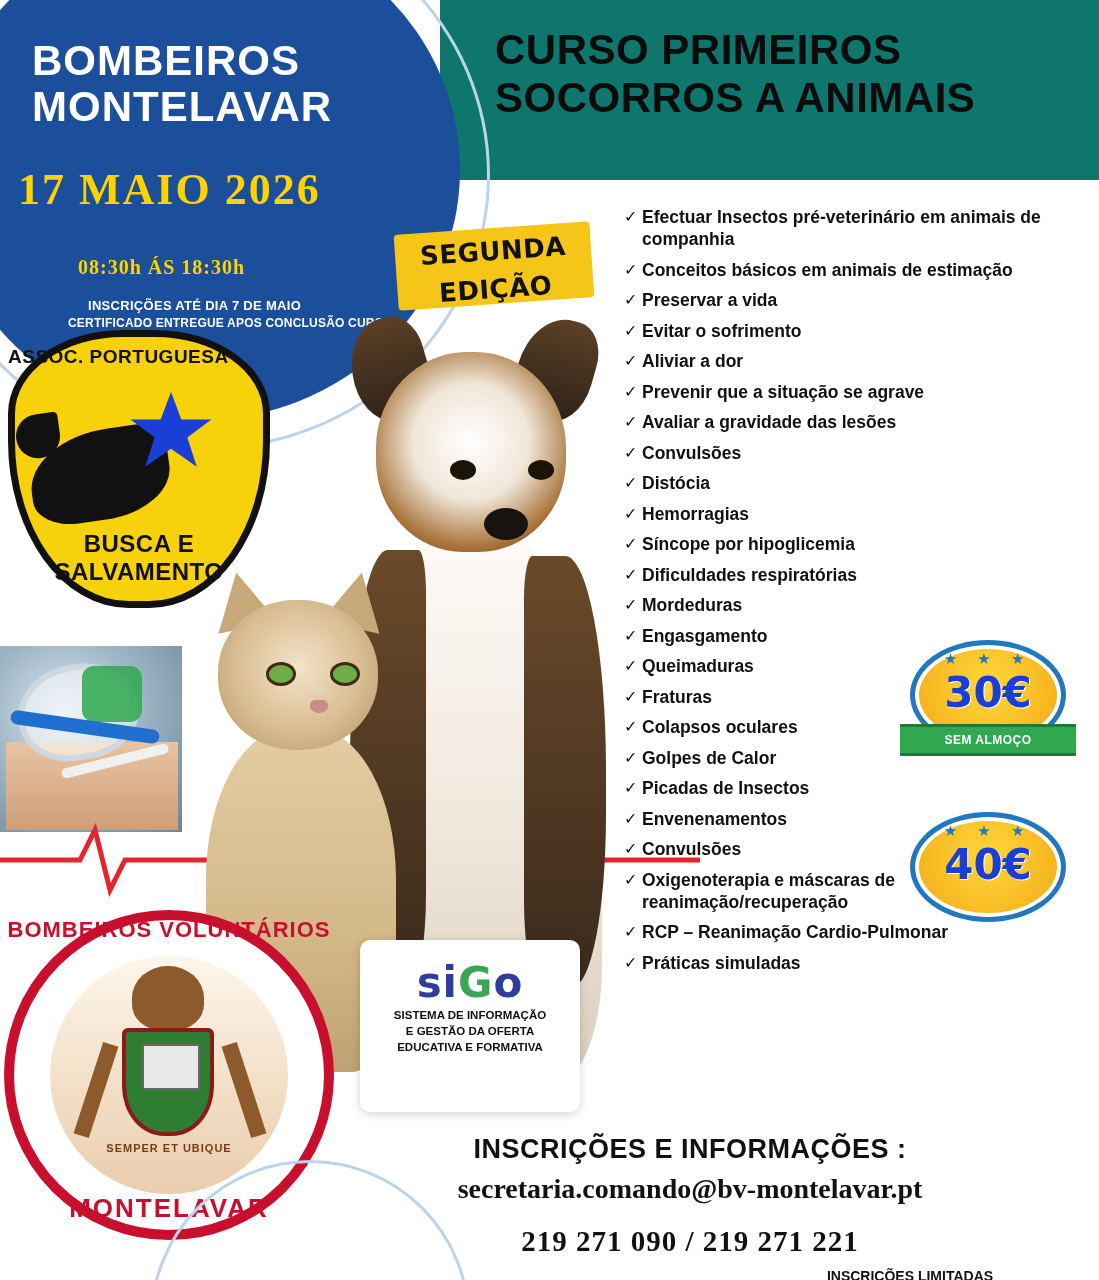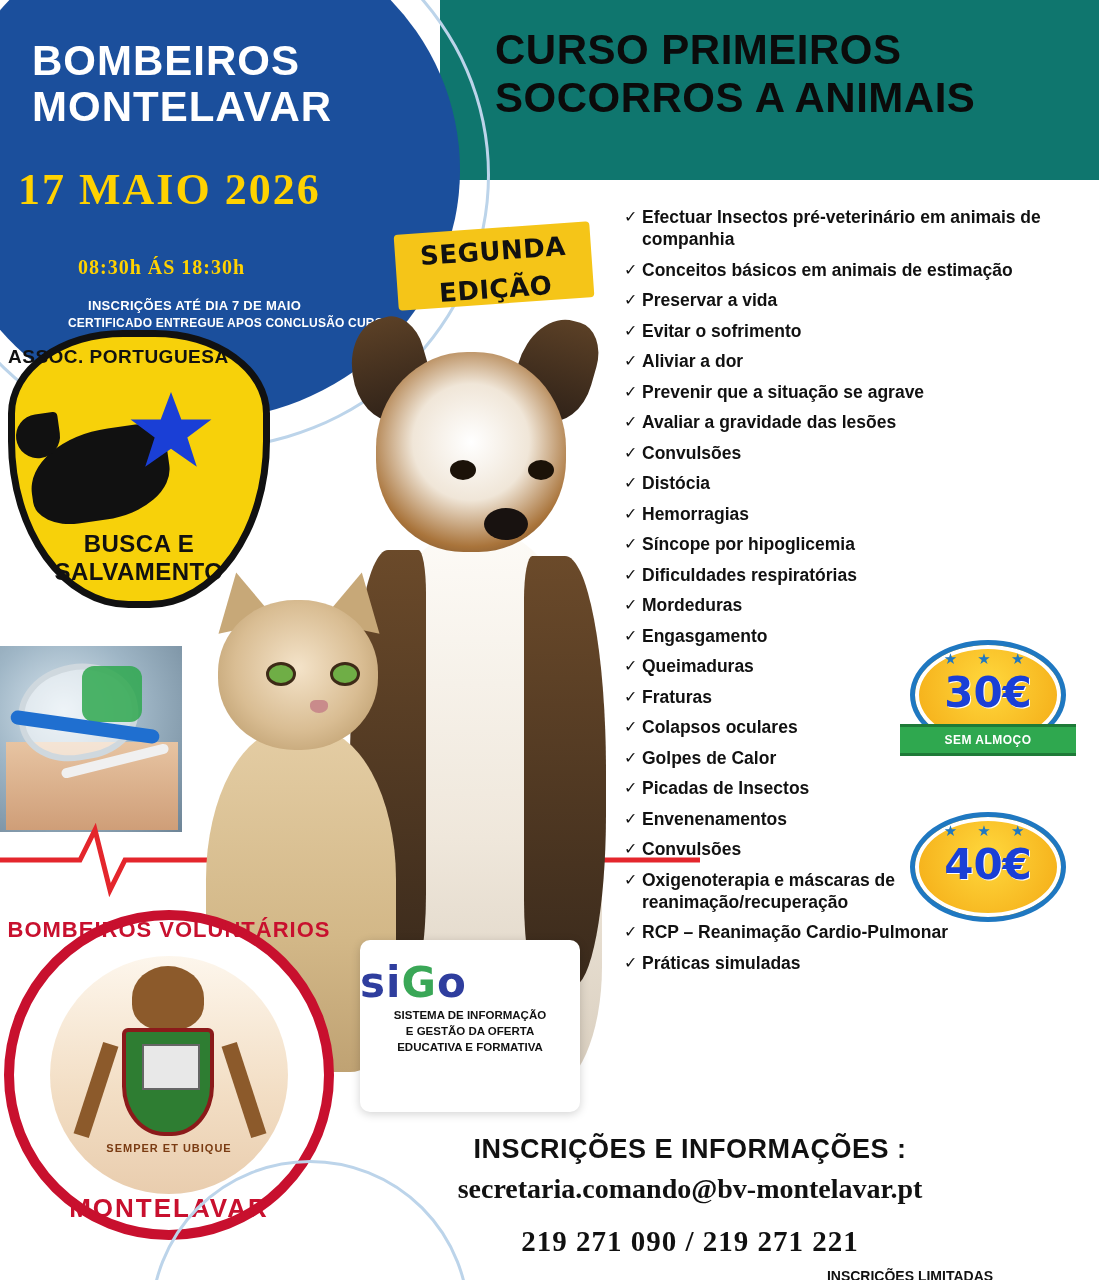--- a/index.html
+++ b/index.html
@@ -248,21 +248,21 @@
   
   .sigo {
     position: absolute; left: 360px; top: 940px;
     width: 220px; height: 172px;
     background: #ffffff;
     border-radius: 10px;
     box-shadow: 0 2px 10px rgba(0,0,0,0.18);
     padding-top: 18px;
   }
   .sigo-word {
-    text-align: left;
+    text-align: center;
     font-size: 42px; font-weight: bold; letter-spacing: 1px;
     color: #2f3e9e;
     font-family: "DejaVu Sans", sans-serif;
   }
   .sigo-word .g { color: #3aa757; }
   .sigo-sub {
     text-align: center;
     color: #111; font-weight: bold; font-size: 11.5px; line-height: 16px;
   }
 

